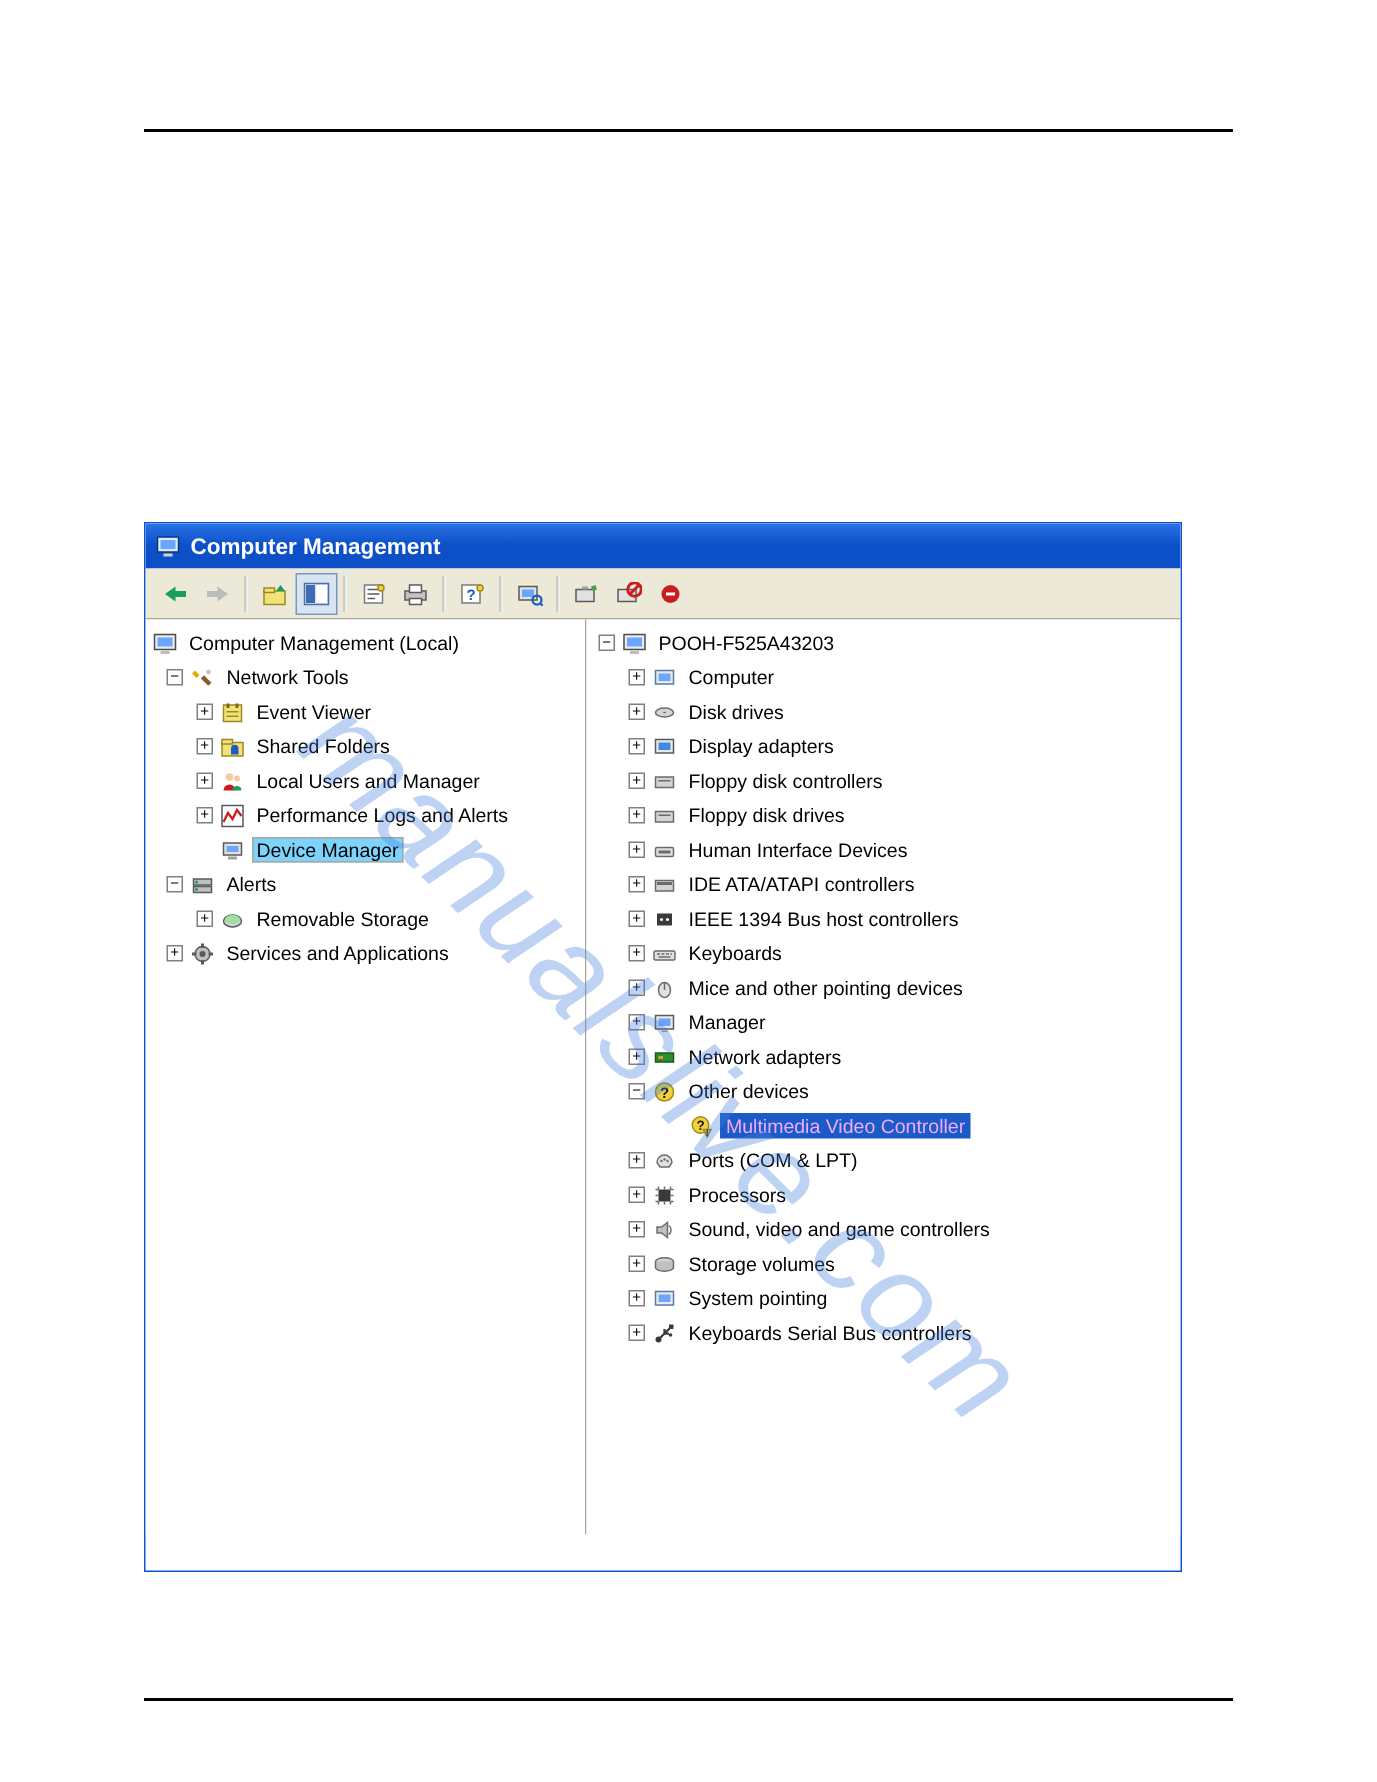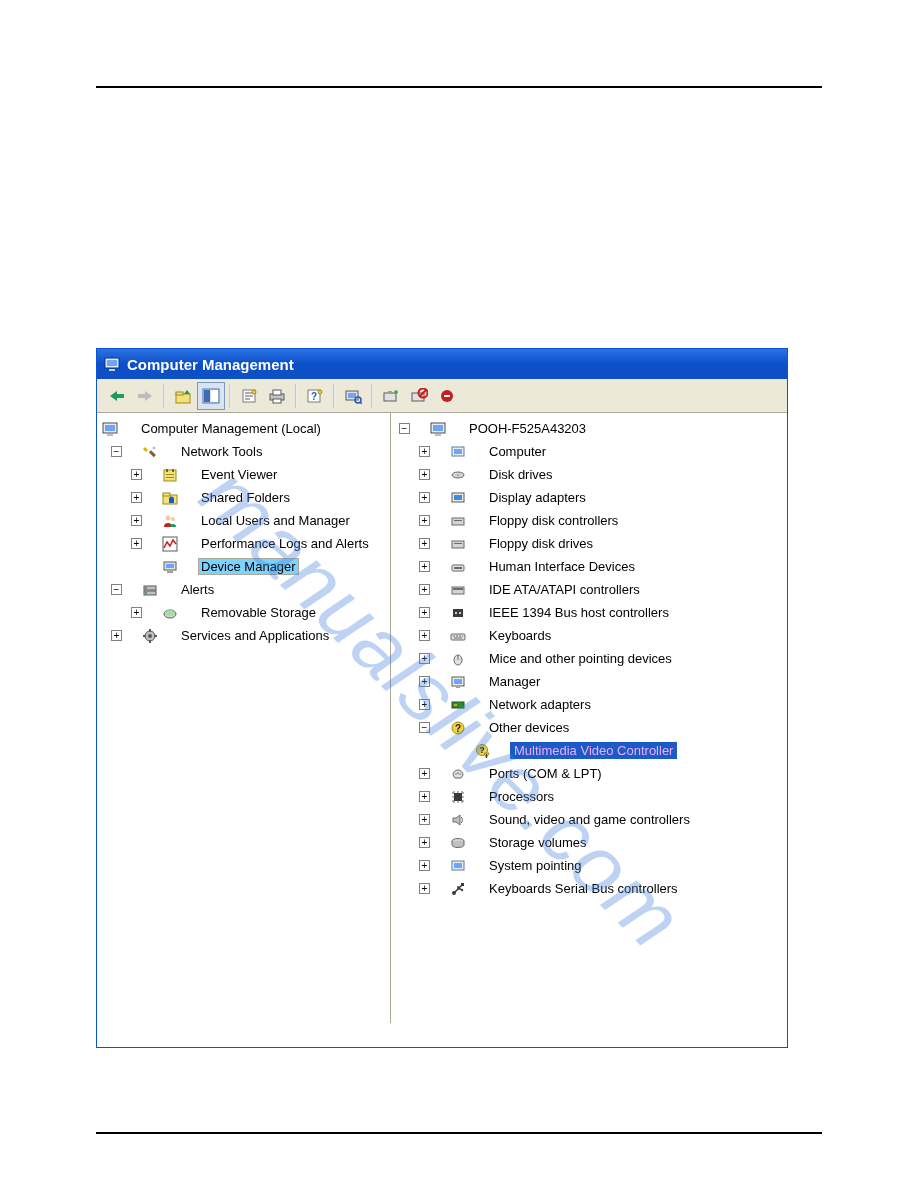--- a/index.html
+++ b/index.html
@@ -18,21 +18,21 @@
 .tbtn { width: 28px; height: 28px; display: inline-flex; align-items: center; justify-content: center; border: 1px solid transparent; cursor: default; }
 .tbtn.active { border: 1px solid #7a98bf; background: #d9e4f3; }
 .tsep { width: 2px; height: 24px; background: linear-gradient(to right,#b2b2b2,#fff); margin: 0 4px; }
 
 .content { display: flex; height: calc(700px - 30px - 26px - 34px); }
 .pane { overflow: auto; height: 100%; }
 .pane.left { width: 294px; border-right: 1px solid #aca899; background: #fff; }
 .pane.right { flex: 1; background: #fff; }
 
 .tree { padding: 4px 2px 8px 2px; font-size: 13px; color: #000; }
-.node { display: flex; align-items: center; height: 23px; white-space: nowrap; gap: 15px; }
+.node { display: flex; align-items: center; height: 23px; white-space: nowrap; }
 .exp { width: 11px; height: 11px; border: 1px solid #808080; margin-right: 4px; display: inline-flex; align-items: center; justify-content: center; font-size: 10px; line-height: 1; background:#fff; color:#000; cursor: default; flex:none; }
 .exp.blank { border: none; background: transparent; }
 .nicon { width: 18px; height: 18px; margin-right: 4px; display:inline-flex; align-items:center; justify-content:center; flex:none; }
 .lbl { padding: 1px 3px; }
 .lbl.sel { background:#7dd3fc; border:1px solid #aca899; padding:0 2px; }
 .lbl.hilite { background:#1a5bc7; color:#f0abfc; padding:1px 4px; }
 
 .watermark { position: absolute; left: 50%; top: 50%; transform: translate(-50%, -40%) rotate(45deg); font-size: 82px; font-style: italic; color: rgba(70,130,220,0.35); font-family: Arial, sans-serif; pointer-events: none; letter-spacing: 2px; }
 
 svg { display:block; }

